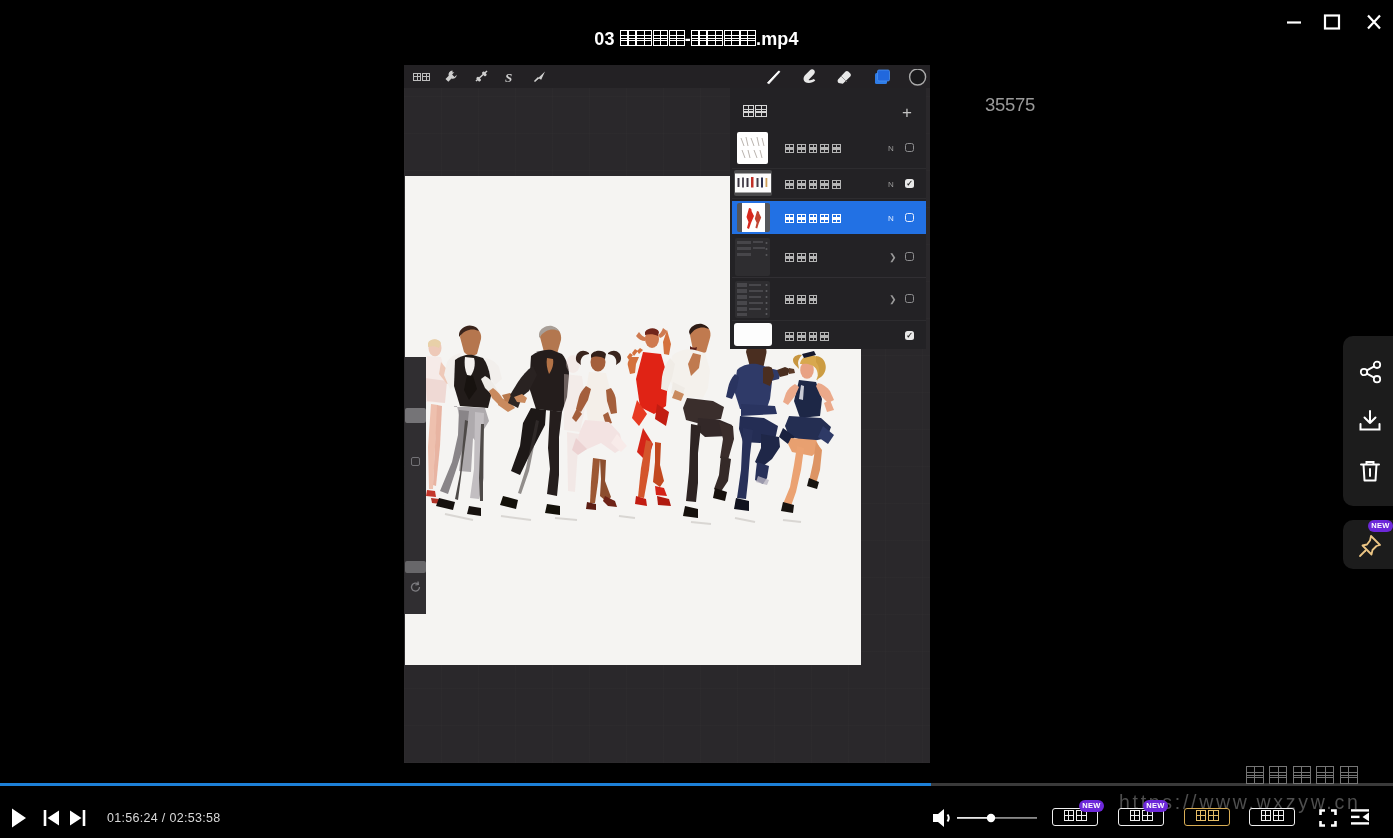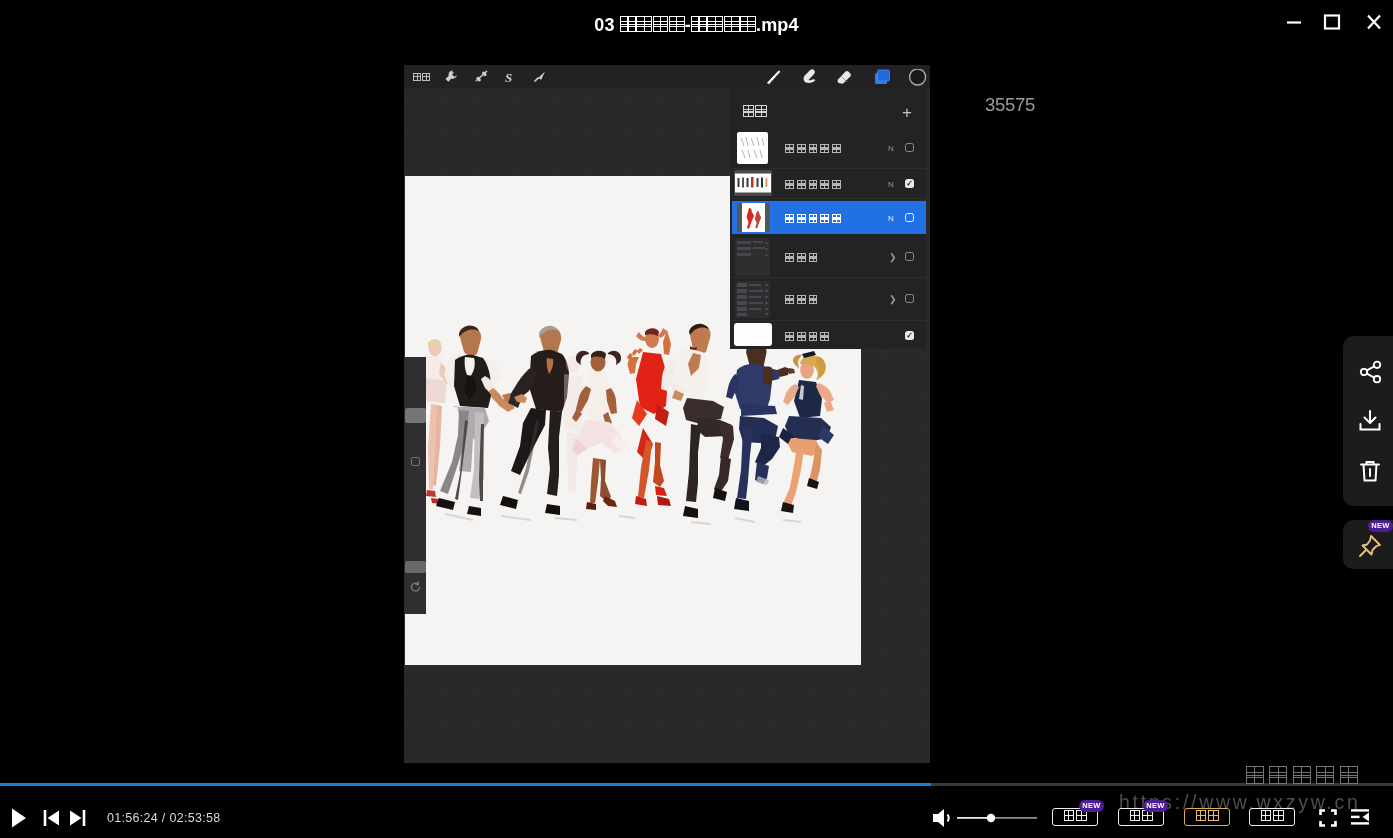--- a/index.html
+++ b/index.html
@@ -2,42 +2,42 @@
 <html><head>
 <meta charset="utf-8">
 <style>
 *{margin:0;padding:0;box-sizing:border-box}
 html,body{width:1393px;height:838px;background:#000;overflow:hidden;font-family:"Liberation Sans",sans-serif;position:relative}
 .abs{position:absolute}
 
 .cj{display:inline-block;box-sizing:border-box;width:.88em;height:.88em;border:.07em solid;margin:0 .05em;vertical-align:-.07em;position:relative;background:linear-gradient(transparent 29%,currentColor 29%,currentColor 37%,transparent 37%,transparent 62%,currentColor 62%,currentColor 70%,transparent 70%)}
 .cj:after{content:"";position:absolute;top:-.02em;bottom:-.02em;left:50%;margin-left:-.035em;width:.07em;background:currentColor}
 .cj:before{content:"";position:absolute;left:0;right:0;top:47%;height:1px;background:currentColor}
-.title{left:0;right:0;top:15px;text-align:center;color:#fff;font-size:18px;font-weight:bold;letter-spacing:.2px}
+.title{left:0;right:0;top:29px;text-align:center;color:#fff;font-size:18px;font-weight:bold;letter-spacing:.2px}
 .views{left:985px;top:94px;color:#9a9a9a;font-size:18.5px;letter-spacing:-.3px}
 
 #video{left:404px;top:65px;width:526px;height:698px;background:#2a282b;background-image:repeating-linear-gradient(90deg,rgba(255,255,255,.012) 0 1px,transparent 1px 37px),repeating-linear-gradient(0deg,rgba(255,255,255,.012) 0 1px,transparent 1px 37px)}
 #toolbar{left:0;top:0;width:526px;height:23px;background:#232124;position:absolute}
 #canvas{left:1px;top:111px;width:456px;height:489px;background:#f5f4f2;position:absolute}
 #sidebar{left:.5px;top:292px;width:21px;height:257px;background:#302e31;position:absolute}
 #panel{left:326px;top:23px;width:196px;height:261px;background:#232225;position:absolute;color:#b9b9b9}
 .thumbbox{position:absolute;background:#4a4a4c;border-radius:2px}
 .rowtext{position:absolute;font-size:10px;color:#b5b5b5;letter-spacing:1.8px}
 .rowN{position:absolute;font-size:8px;color:#9a9a9a}
 .cbox{position:absolute;width:9px;height:9px;border:1.4px solid #8d8d8f;border-radius:2.5px}
 .cboxw{position:absolute;width:9px;height:9px;background:#e8e8e8;border-radius:2.5px;color:#222;font-size:8px;line-height:9px;text-align:center;font-weight:bold}
 .chev{position:absolute;font-size:9px;color:#9a9a9a}
 
 .rpanel{position:absolute;left:1343px;width:50px;background:#1c1c1c;border-radius:10px 0 0 10px}
 
 #prog{left:0;top:783px;width:1393px;height:2.5px;background:#3a3a3a;position:absolute}
 #progfill{width:931px;height:2.5px;background:#1d80d8}
 .btn{position:absolute;top:808px;width:46px;height:18px;border:1.5px solid #f0f0f0;border-radius:3px;color:#f0f0f0;font-size:12px;text-align:center;line-height:15px}
 .btn.gold{border-color:#d9ae55;color:#e4bd66}
-.new{position:absolute;width:25px;height:12px;background:#4c1d95;border-radius:6px;color:#fff;font-size:7.5px;font-weight:bold;text-align:center;line-height:12px;letter-spacing:.3px}
+.new{position:absolute;width:25px;height:12px;background:#6d28d9;border-radius:6px;color:#fff;font-size:7.5px;font-weight:bold;text-align:center;line-height:12px;letter-spacing:.3px}
 .time{left:107px;top:811px;color:#d8d8d8;font-size:12.5px;letter-spacing:.3px}
 .wm1{left:1243px;top:764px;color:#757575;font-size:21px}
 .wm1 .cj{margin:0 .12em}
 .title .cj{margin:0 .012em}
 .rowtext .cj{margin:0 .14em}
 .btn .cj{margin:0 .08em}
 .wm2{left:1119px;top:791px;color:#4f4f4f;font-size:19.5px;letter-spacing:2.7px}
 svg{display:block}
 </style>
 </head>

